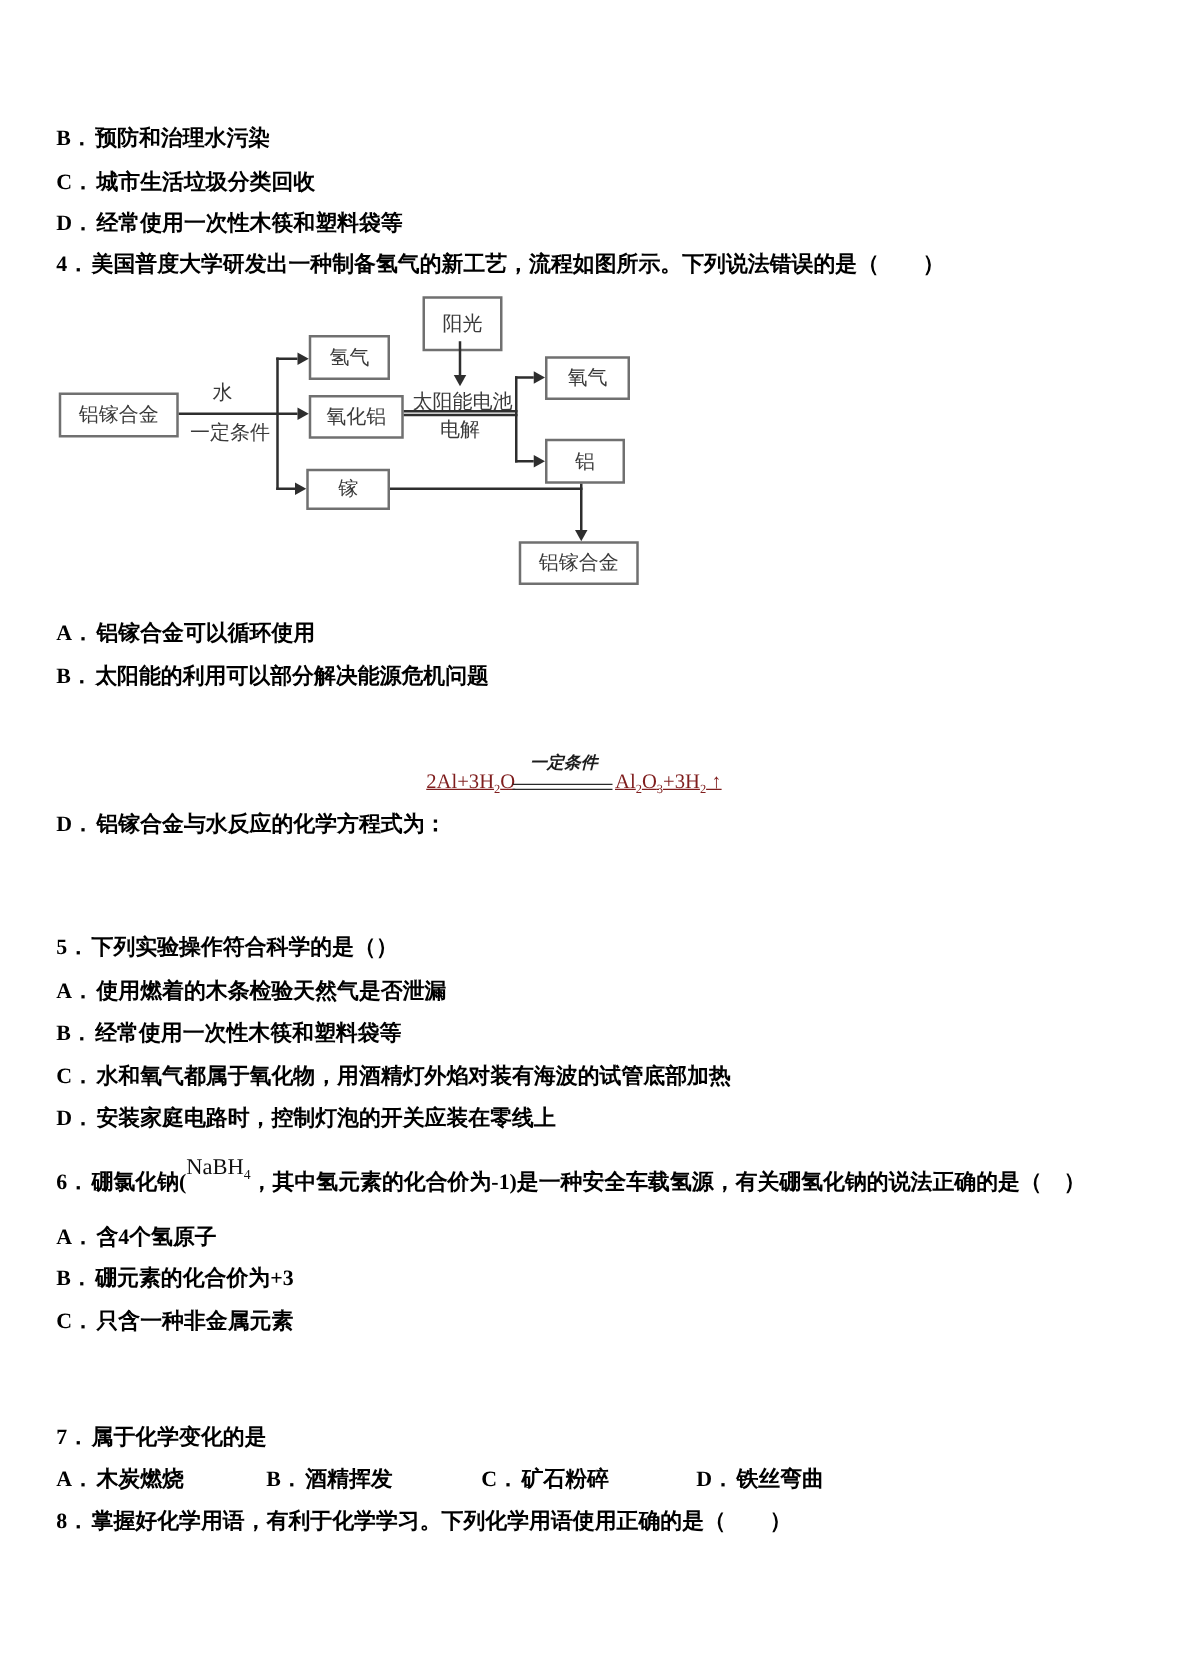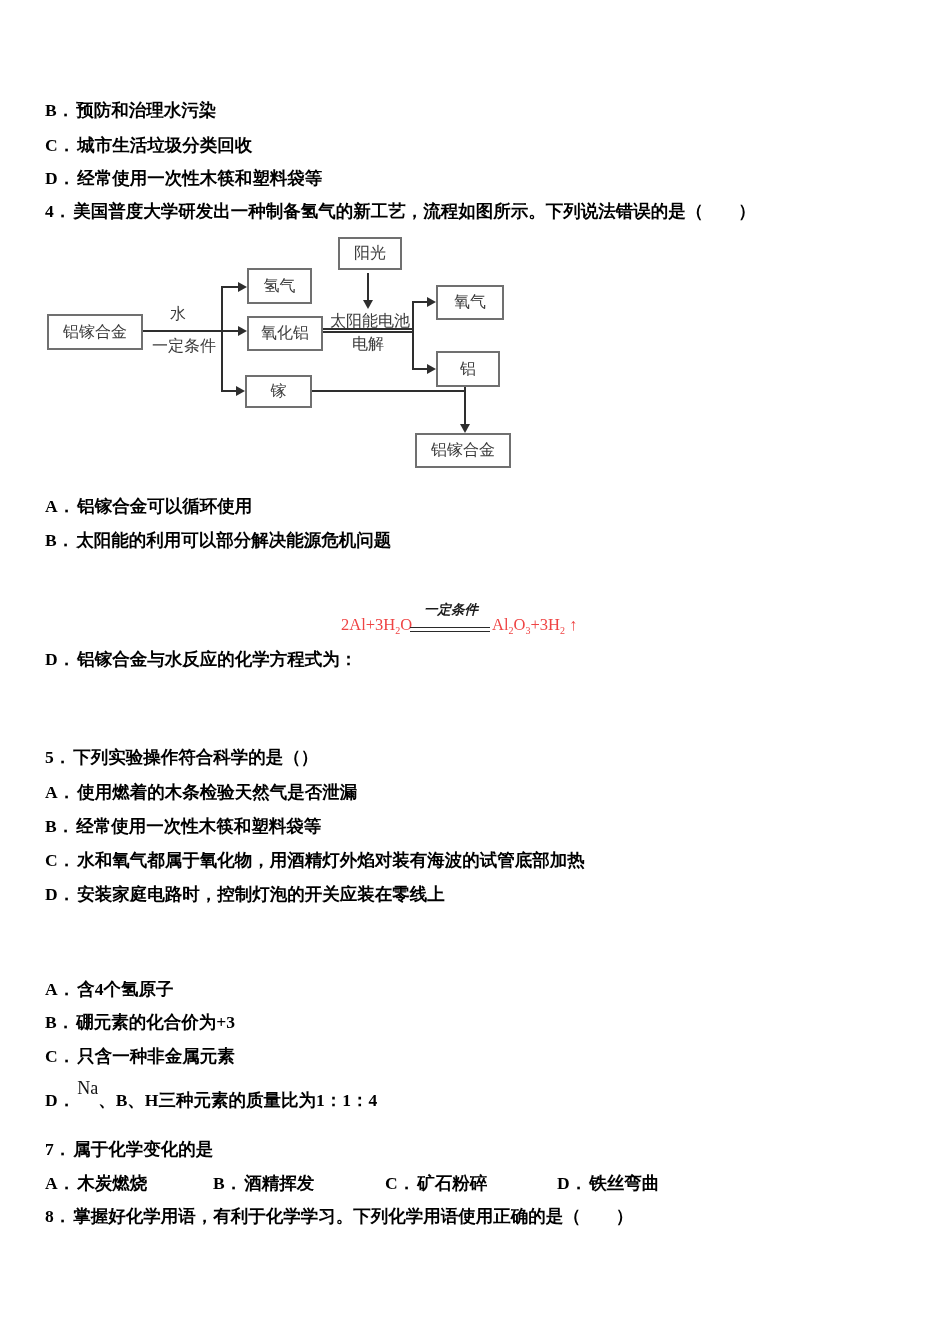--- a/index.html
+++ b/index.html
@@ -12,21 +12,21 @@
 
   
   .fc-box { position:absolute; border:2px solid #707070; background:#fff; display:flex; align-items:center; justify-content:center; font-size:16px; color:#3a3a3a; font-weight:normal; white-space:nowrap; }
   .fc-line { position:absolute; background:#2e2e2e; }
   .fc-label { position:absolute; font-size:16px; color:#3a3a3a; text-align:center; white-space:nowrap; }
   .arr-r { position:absolute; width:0; height:0; border-top:5px solid transparent; border-bottom:5px solid transparent; border-left:9px solid #2e2e2e; }
   .arr-d { position:absolute; width:0; height:0; border-left:5px solid transparent; border-right:5px solid transparent; border-top:9px solid #2e2e2e; }
   .dline { position:absolute; height:5px; border-top:2px solid #2e2e2e; border-bottom:2px solid #2e2e2e; }
 
   
-  .eq { position:absolute; font-family:"Liberation Serif",serif; font-size:16.5px; color:#ef4444; font-weight:normal; white-space:nowrap; }
+  .eq { position:absolute; font-family:"Liberation Serif",serif; font-size:16.5px; color:#7f1d1d; font-weight:normal; white-space:nowrap;text-decoration:underline; }
   .eq sub { font-size:10px; }
   .eq-cond { position:absolute; width:82px; text-align:center; font-style:italic; font-size:13.5px; color:#1c1c1c; font-weight:bold; white-space:nowrap; }
   .eq-dline { position:absolute; width:80px; height:5px; border-top:1.5px solid #2a2a2a; border-bottom:1.5px solid #2a2a2a; }
 
   
   .formula { font-family:"Liberation Serif",serif; font-weight:normal; font-size:18px; color:#111; position:relative; top:-12px; }
   .formula sub { font-size:11px; }
 </style>
 </head>
 <body>
@@ -38,21 +38,21 @@
   <div class="line" style="top:168px"><span class="lbl">D．</span><span>经常使用一次性木筷和塑料袋等</span></div>
 
   <div class="line" style="top:201px"><span class="lbl">4．</span><span>美国普度大学研发出一种制备氢气的新工艺，流程如图所示。下列说法错误的是（　　）</span></div>
 
   <div>
 
     <div class="fc-box" style="left:47px;top:314px;width:96px;height:36px">铝镓合金</div>
     <div class="fc-box" style="left:247px;top:268px;width:65px;height:36px">氢气</div>
     <div class="fc-box" style="left:247px;top:316px;width:76px;height:35px">氧化铝</div>
     <div class="fc-box" style="left:245px;top:375px;width:67px;height:33px">镓</div>
-    <div class="fc-box" style="left:338px;top:237px;width:64px;height:33px">阳光</div>
+    <div class="fc-box" style="left:338px;top:237px;width:64px;height:44px">阳光</div>
     <div class="fc-box" style="left:436px;top:285px;width:68px;height:35px">氧气</div>
     <div class="fc-box" style="left:436px;top:351px;width:64px;height:36px">铝</div>
     <div class="fc-box" style="left:415px;top:433px;width:96px;height:35px">铝镓合金</div>
 
     <div class="fc-line" style="left:143px;top:330px;width:95px;height:2px"></div>
     <div class="arr-r" style="left:238px;top:326px"></div>
     <div class="fc-label" style="left:158px;top:304px;width:40px">水</div>
     <div class="fc-label" style="left:146px;top:336px;width:76px">一定条件</div>
 
     <div class="fc-line" style="left:221px;top:286px;width:2px;height:106px"></div>
@@ -90,24 +90,24 @@
   </div>
 
   <div class="line" style="top:649px"><span class="lbl">D．</span><span>铝镓合金与水反应的化学方程式为：</span></div>
 
   <div class="line" style="top:747px"><span class="lbl">5．</span><span>下列实验操作符合科学的是（）</span></div>
   <div class="line" style="top:782px"><span class="lbl">A．</span><span>使用燃着的木条检验天然气是否泄漏</span></div>
   <div class="line" style="top:816px"><span class="lbl">B．</span><span>经常使用一次性木筷和塑料袋等</span></div>
   <div class="line" style="top:850px"><span class="lbl">C．</span><span>水和氧气都属于氧化物，用酒精灯外焰对装有海波的试管底部加热</span></div>
   <div class="line" style="top:884px"><span class="lbl">D．</span><span>安装家庭电路时，控制灯泡的开关应装在零线上</span></div>
 
+  <div class="line" style="top:934px"><span class="lbl">6．</span><span>硼氯化钠(</span><span class="formula"><span>NaBH</span><sub>4</sub></span><span>，其中氢元素的化合价为-1)是一种安全车载氢源，有关硼氢化钠的说法正确的是（　）</span></div>
   <div class="line" style="top:979px"><span class="lbl">A．</span><span>含4个氢原子</span></div>
   <div class="line" style="top:1012px"><span class="lbl">B．</span><span>硼元素的化合价为+3</span></div>
   <div class="line" style="top:1046px"><span class="lbl">C．</span><span>只含一种非金属元素</span></div>
-  <div class="line" style="top:1089px"><span class="lbl">D．</span><span class="formula">Na</span><span>、B、H三种元素的质量比为1：1：4</span></div>
 
   <div class="line" style="top:1139px"><span class="lbl">7．</span><span>属于化学变化的是</span></div>
   <div class="line" style="left:45px;top:1173px"><span class="lbl">A．</span><span>木炭燃烧</span></div>
   <div class="line" style="left:213px;top:1173px"><span class="lbl">B．</span><span>酒精挥发</span></div>
   <div class="line" style="left:385px;top:1173px"><span class="lbl">C．</span><span>矿石粉碎</span></div>
   <div class="line" style="left:557px;top:1173px"><span class="lbl">D．</span><span>铁丝弯曲</span></div>
 
   <div class="line" style="top:1206px"><span class="lbl">8．</span><span>掌握好化学用语，有利于化学学习。下列化学用语使用正确的是（　　）</span></div>
 
 </div>

